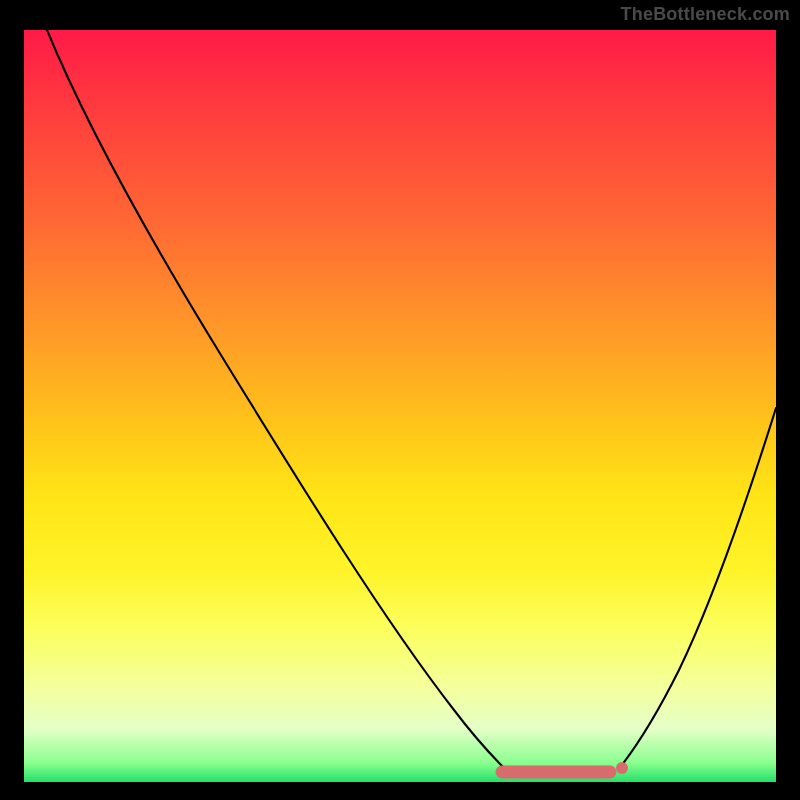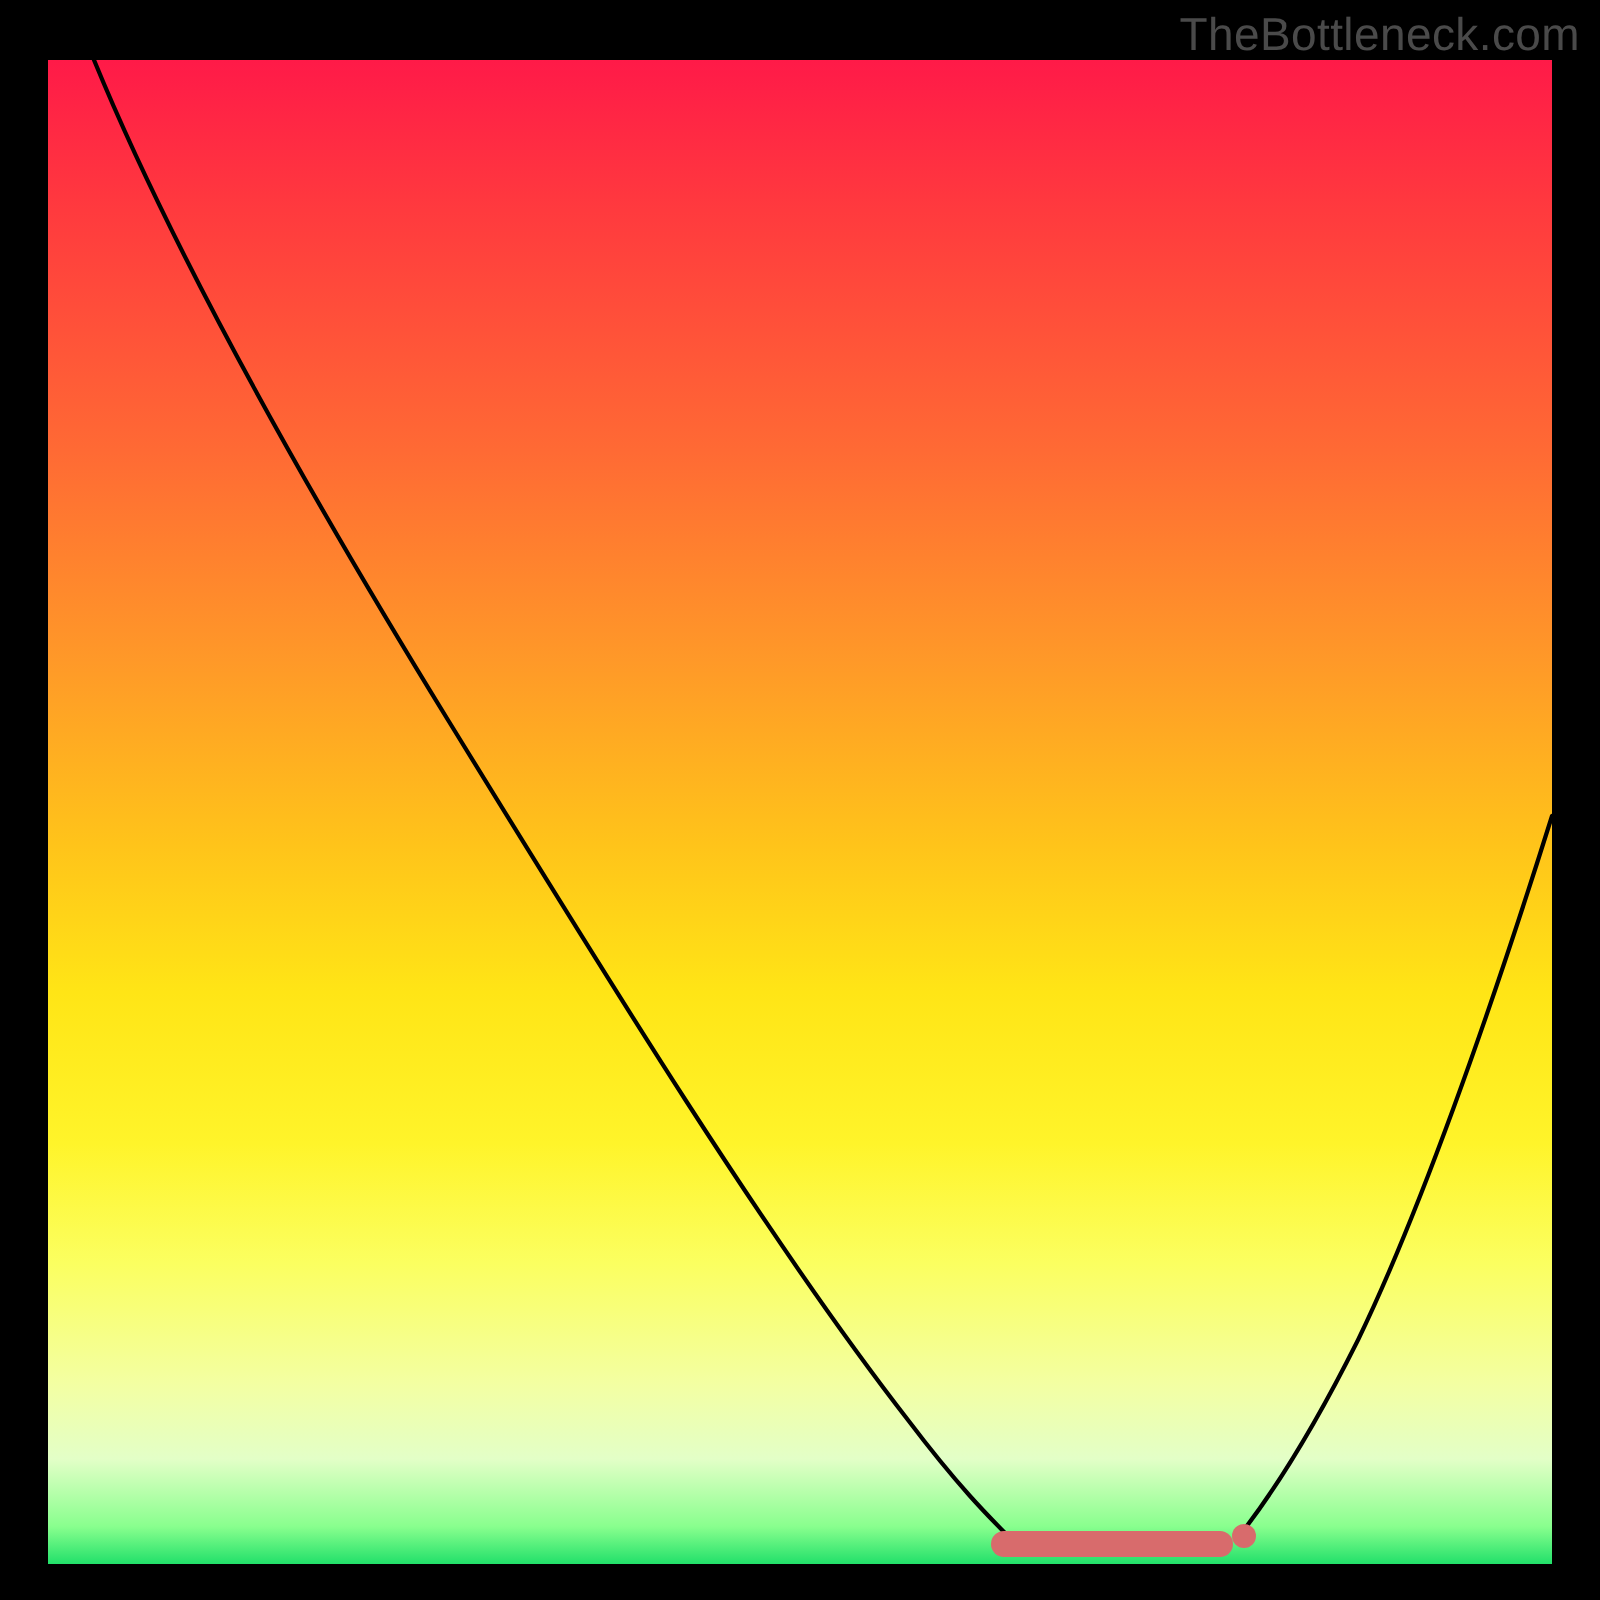--- a/index.html
+++ b/index.html
@@ -15,22 +15,22 @@
     position: relative;
     width: 800px;
     height: 800px;
     background: #000;
   }
   .watermark {
     position: absolute;
     top: 4px;
     right: 10px;
     color: #4a4a4a;
-    font-size: 23px;
-    font-weight: 400;
+    font-size: 18px;
+    font-weight: 700;
     letter-spacing: 0.2px;
     z-index: 30;
   }
   
   .plot {
     position: absolute;
     left: 24px;
     top: 30px;
     width: 752px;
     height: 752px;

